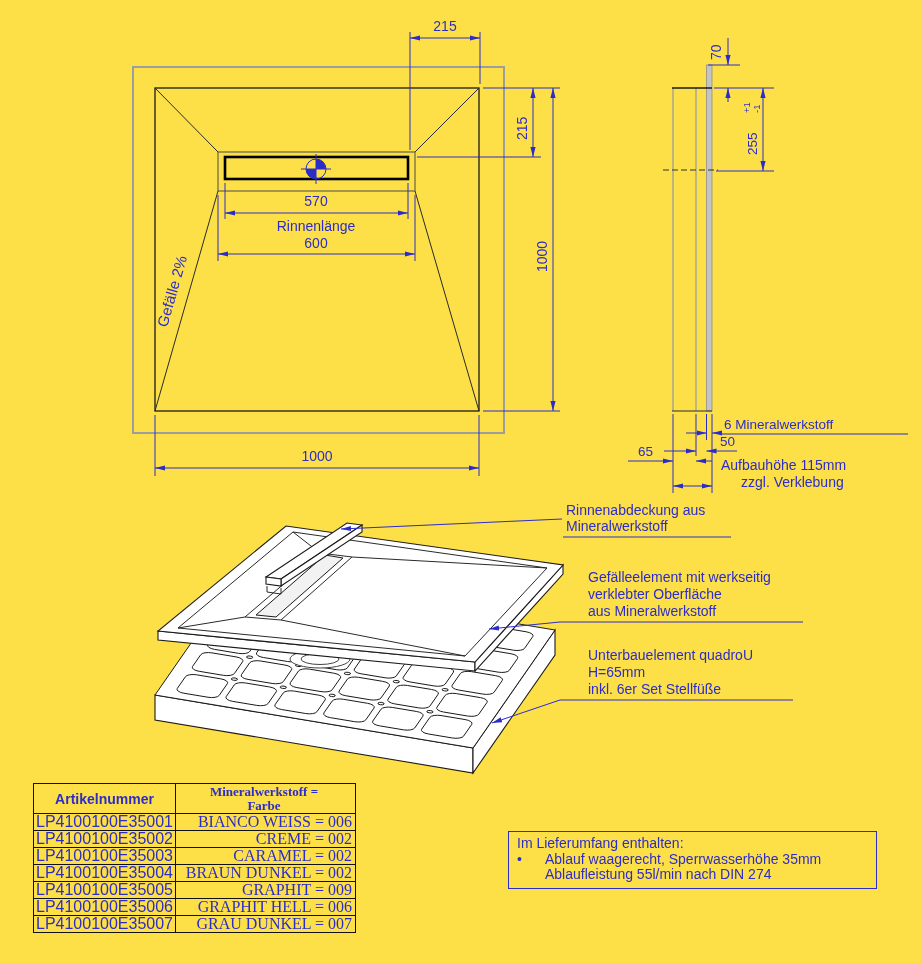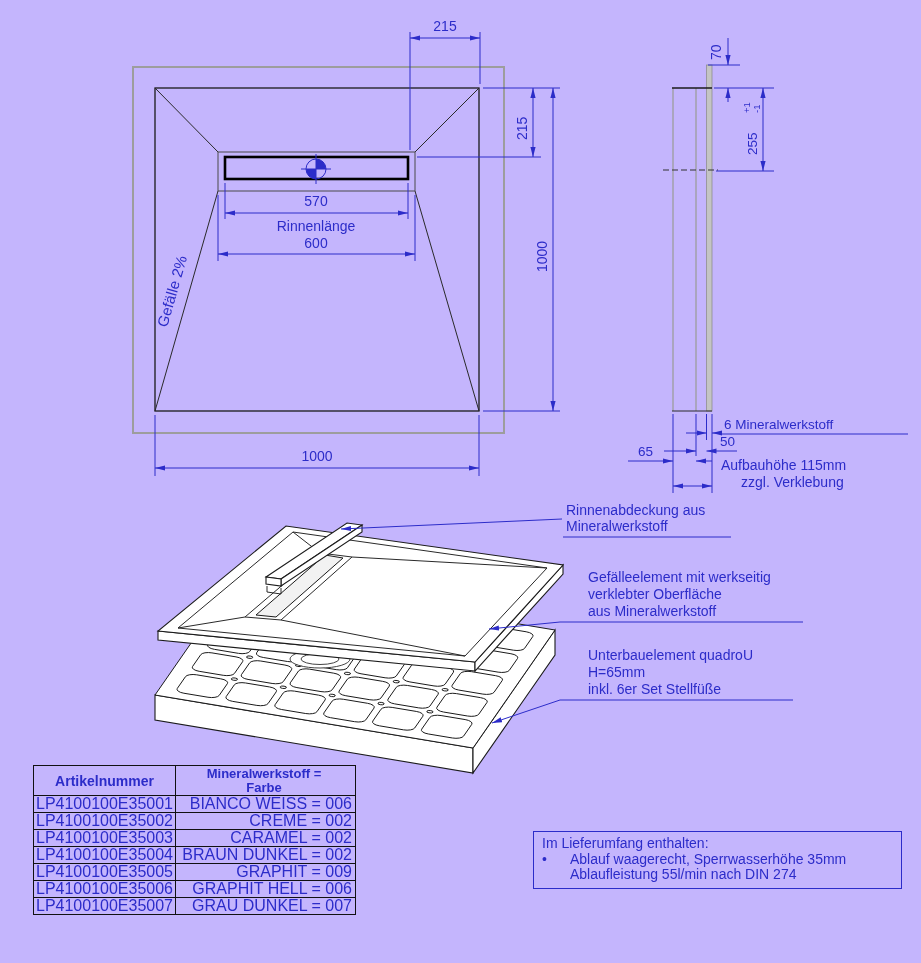--- a/index.html
+++ b/index.html
@@ -1,43 +1,43 @@
 <!DOCTYPE html>
 <html><head>
 <meta charset="utf-8">
 <style>
   html,body{margin:0;padding:0;background:#fff;}
-  #page{position:relative;width:921px;height:963px;background:#c4b5fd;overflow:hidden;
+  #page{position:relative;width:921px;height:963px;background:#fde047;overflow:hidden;
         font-family:"Liberation Sans",sans-serif;}
   svg{position:absolute;left:0;top:0;}
   
   .blk{stroke:#1b1b1b;stroke-width:1.3;fill:none;}
   .blk-thin{stroke:#2a2a2a;stroke-width:1;fill:none;}
   .gry{stroke:#9d9d9d;fill:none;}
   .blu{stroke:#2c2cc9;stroke-width:1;fill:none;}
   .blufill{fill:#2c2cc9;stroke:none;}
   .wht{fill:#ffffff;stroke:#1b1b1b;stroke-width:1.1;}
   .dt{fill:#2c2cc9;font-family:"Liberation Sans",sans-serif;font-size:14px;}
   .dt13{fill:#2c2cc9;font-family:"Liberation Sans",sans-serif;font-size:13.5px;}
   .dt9{fill:#2c2cc9;font-family:"Liberation Sans",sans-serif;font-size:9.5px;}
   .mid{text-anchor:middle;}
   #base-grid rect,#base-grid circle,#base-face{vector-effect:non-scaling-stroke;stroke:#1b1b1b;stroke-width:1;fill:none;}
   #base-face{fill:#fff;}
   
-  #art-table{position:absolute;left:33px;top:765px;border-collapse:collapse;
+  #art-table{position:absolute;left:33px;top:783px;border-collapse:collapse;
              color:#2c2cc9;table-layout:fixed;}
   #art-table td,#art-table th{border:1px solid #111;padding:0;line-height:1;overflow:hidden;white-space:nowrap;}
   #art-table{border:1.6px solid #111;}
   #art-table th{height:29px;font-size:14px;font-weight:bold;text-align:center;}
   #art-table th .two{font-size:13px;line-height:14px;}
   #art-table td{height:15px;font-size:16px;}
   .c-art{width:141px;text-align:center;}
-  .c-col{width:176px;text-align:right;padding-right:3px !important;}
+  .c-col{width:176px;text-align:right;padding-right:3px !important;font-family:Liberation Serif, serif;}
   
-  #delivery-box{position:absolute;left:533px;top:831px;width:369px;box-sizing:border-box;
+  #delivery-box{position:absolute;left:508px;top:831px;width:369px;box-sizing:border-box;
                 border:1.4px solid #2c2cc9;color:#2c2cc9;font-size:14px;line-height:15.5px;
                 padding:4px 6px 5px 8px;}
   #delivery-box .brow{display:flex;}
   #delivery-box .bullet{width:28px;flex:0 0 28px;}
   #delivery-box .indent{margin-left:28px;}
 </style>
 </head>
 <body>
 
 <div id="page">

